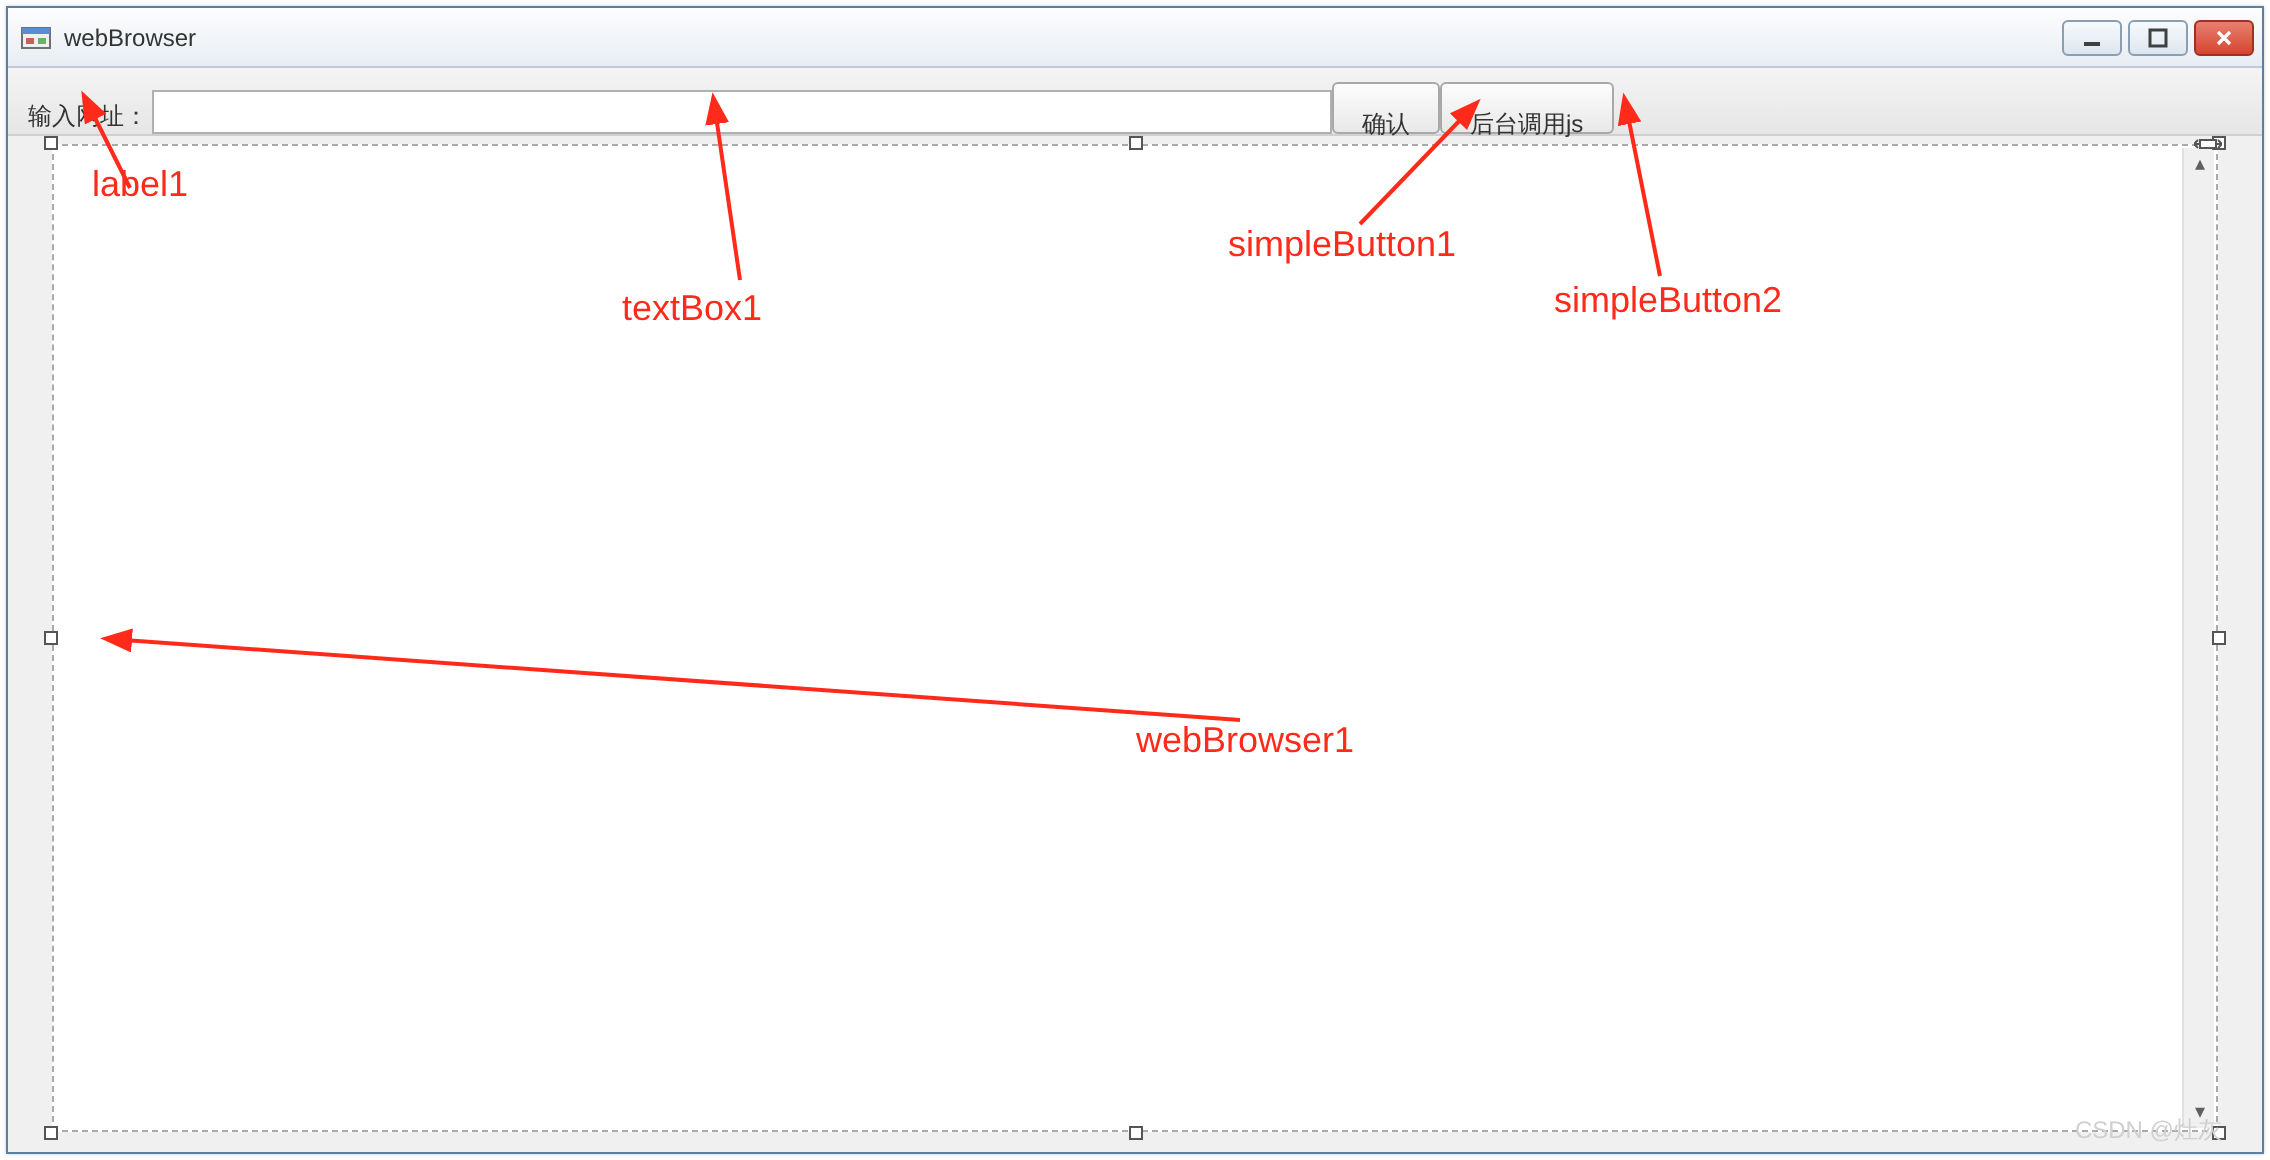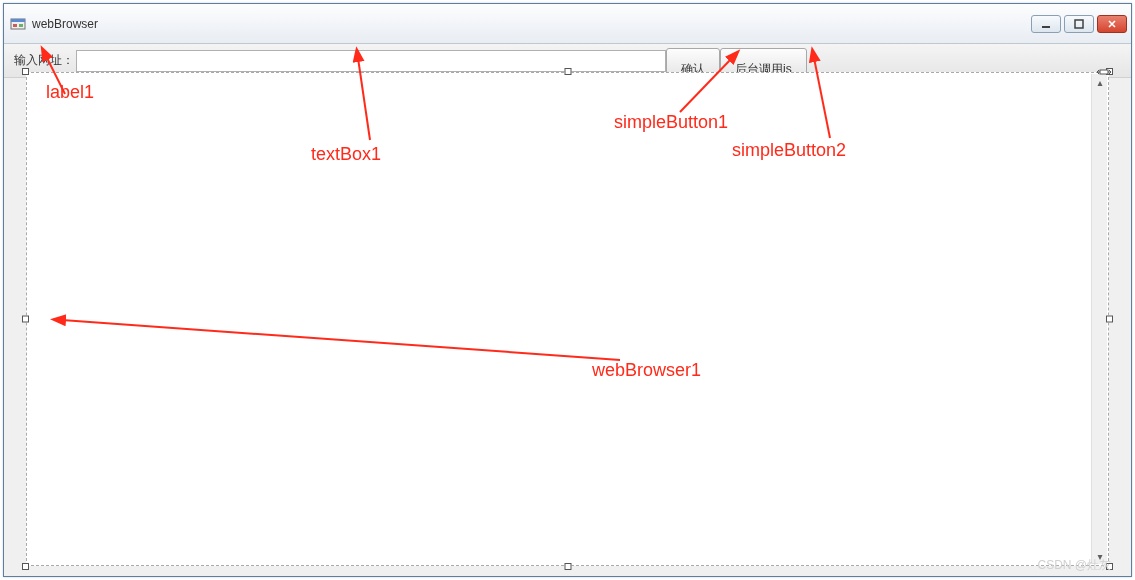--- a/index.html
+++ b/index.html
@@ -14,21 +14,21 @@
     }
     .window {
       position: absolute;
       left: 3px; top: 3px;
       width: 1129px; height: 574px;
       border: 1px solid #5a7fa0;
       background: #f0f0f0;
       box-shadow: 0 0 2px rgba(0,0,0,0.2);
     }
     .titlebar {
-      height: 40px;
+      height: 30px;
       background: linear-gradient(to bottom, #fdfdfe, #e8edf3);
       border-bottom: 1px solid #c0c8d0;
       display: flex;
       align-items: center;
       padding: 0 4px 0 6px;
     }
     .app-icon {
       width: 16px; height: 16px;
       margin-right: 6px;
       display: flex; align-items: center; justify-content: center;
@@ -48,21 +48,21 @@
     .win-btn.close {
       background: linear-gradient(to bottom, #e9806f, #d4452f);
       border-color: #a03020;
     }
     .win-btn svg { width: 10px; height: 10px; }
     .toolbar {
       height: 34px;
       background: linear-gradient(to bottom, #f4f4f4, #e6e6e6);
       border-bottom: 1px solid #d0d0d0;
       display: flex;
-      align-items: center;
+      align-items: flex-end;
       padding: 0 10px;
       gap: 0;
     }
     .toolbar-label { color: #333; margin-right: 2px; white-space: nowrap; }
     .url-input {
       flex: 0 0 590px;
       height: 22px;
       border: 1px solid #b0b0b0;
       background: #fff;
       padding: 0 4px;
@@ -224,16 +224,16 @@
   <line x1="680" y1="112" x2="732" y2="58" stroke="#ff2a1a" stroke-width="2" marker-end="url(#ah)"></line>
 
   <line x1="830" y1="138" x2="814" y2="58" stroke="#ff2a1a" stroke-width="2" marker-end="url(#ah)"></line>
 
   <line x1="620" y1="360" x2="62" y2="320" stroke="#ff2a1a" stroke-width="2" marker-end="url(#ah)"></line>
 </svg>
 
 <div class="annotation" style="left:46px; top:82px;">label1</div>
 <div class="annotation" style="left:311px; top:144px;">textBox1</div>
 <div class="annotation" style="left:614px; top:112px;">simpleButton1</div>
-<div class="annotation" style="left:732px; top:140px;">simpleButton2</div>
-<div class="annotation" style="left:568px; top:360px;margin-left:24px;">webBrowser1</div>
+<div class="annotation" style="left:777px; top:140px;">simpleButton2</div>
+<div class="annotation" style="left:568px; top:360px;">webBrowser1</div>
 
 <div class="watermark">CSDN @灶灰</div>
 
 </body></html>

